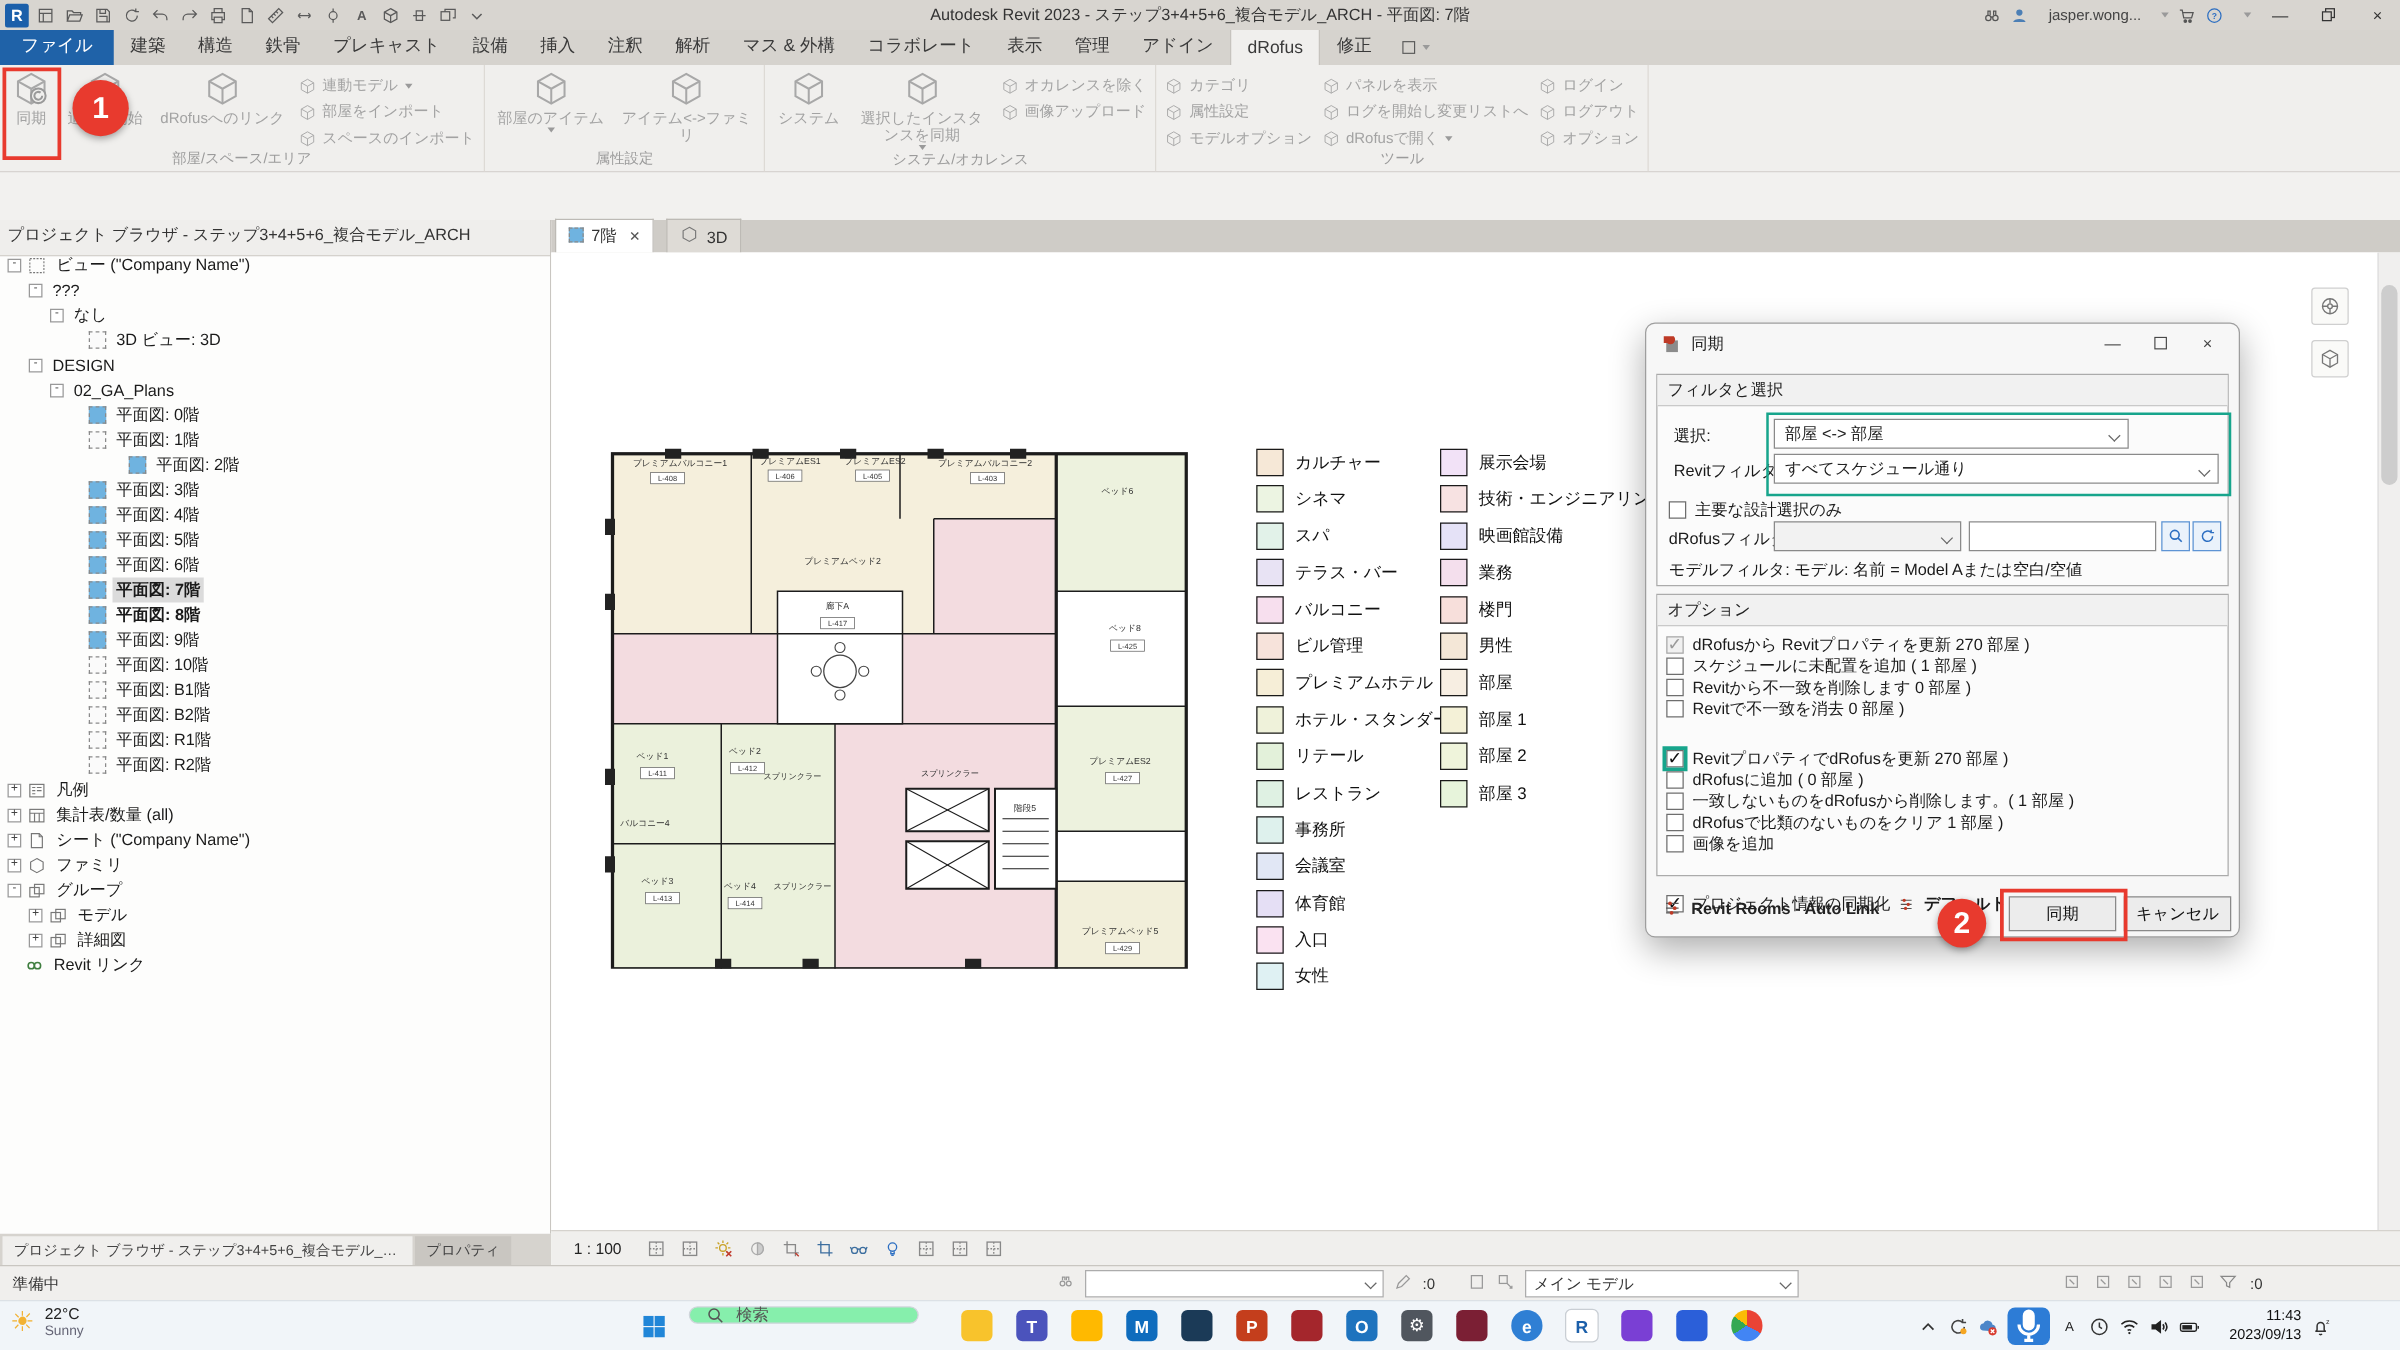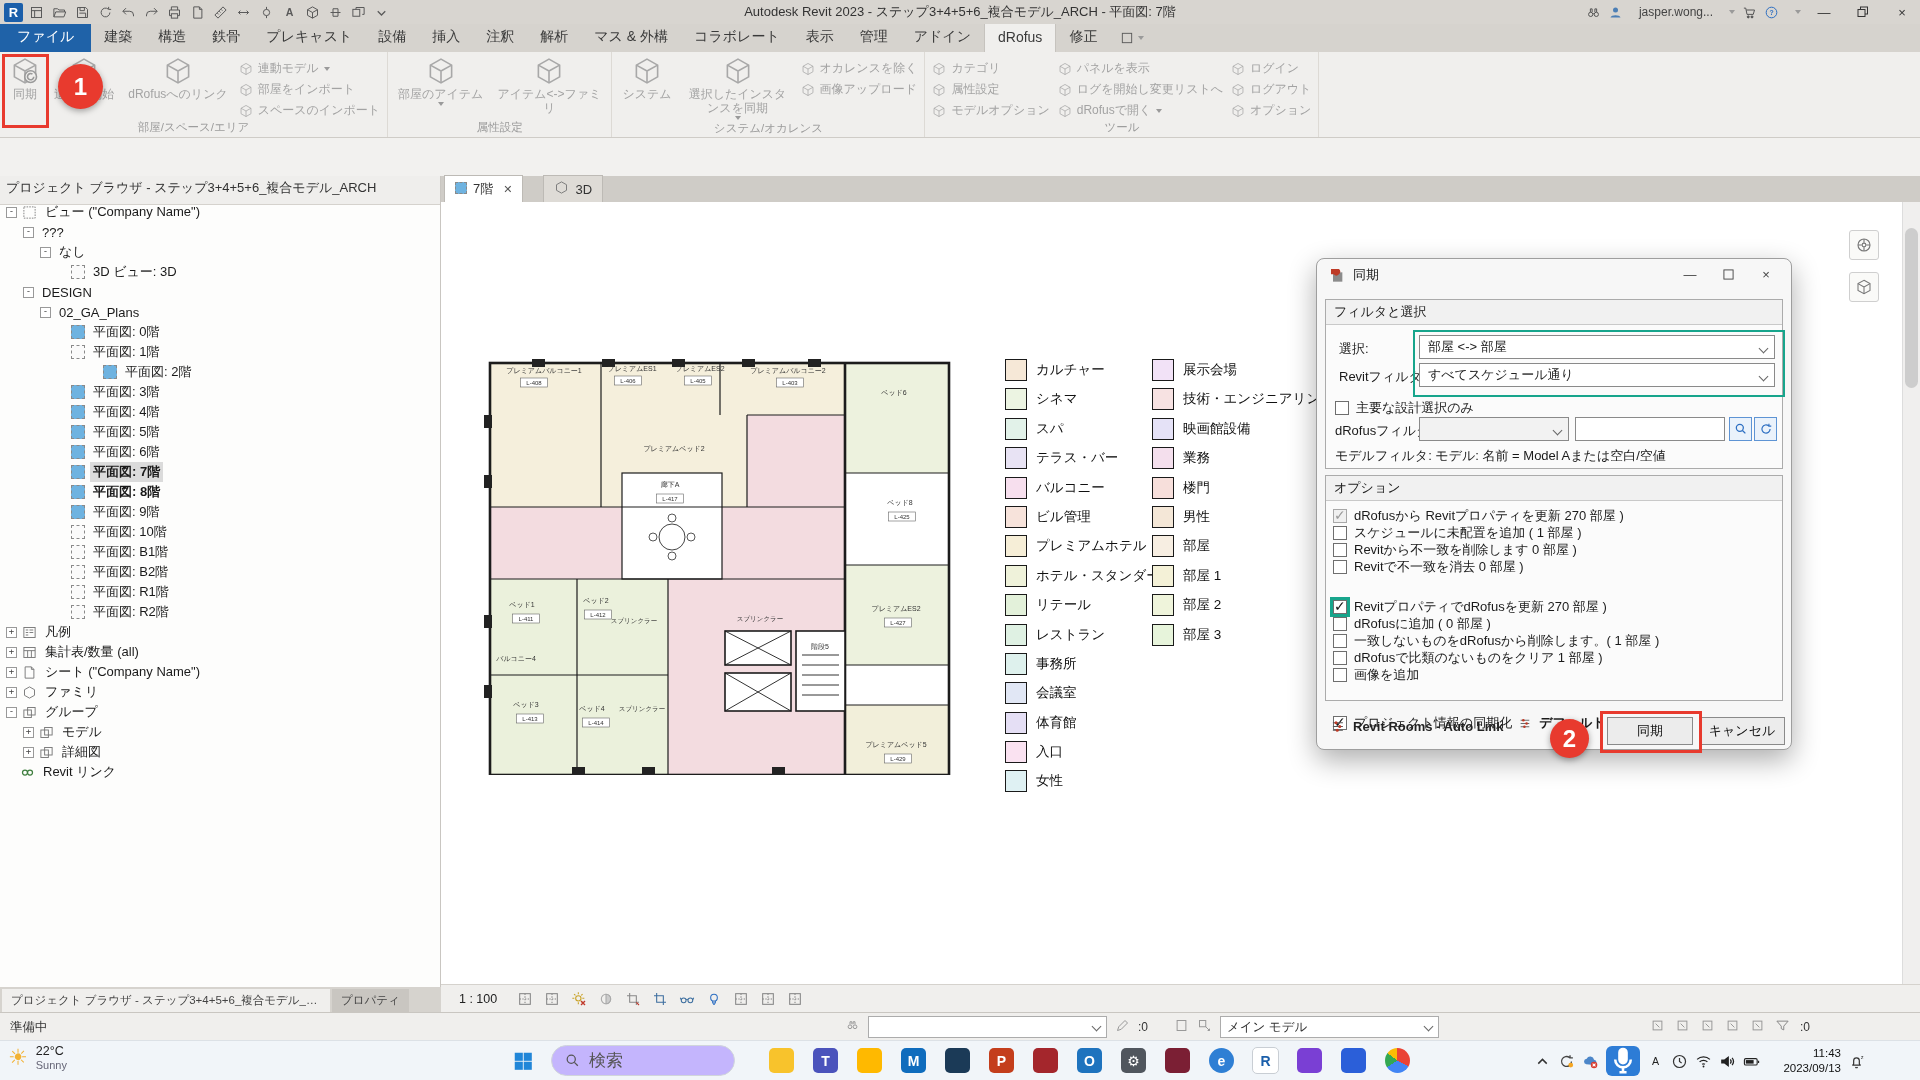--- a/index.html
+++ b/index.html
@@ -46,21 +46,21 @@
 .texp.none{border:none;background:transparent}
 .ticon{margin-right:5px;flex:none;display:flex}
 .plan-sw{width:14px;height:14px;border:1px dashed #8A8A8A;box-sizing:border-box}
 .tlabel{padding:1px 3px}
 .tlabel.sel{background:#DBDBDB;font-weight:bold}
 .browser-tabs{position:absolute;left:0;top:987px;width:441px;height:25px;background:#D6D3CE;display:flex;align-items:flex-end;gap:2px;padding-left:2px;box-sizing:border-box}
 .btab{padding:4px 9px;font-size:11.5px;background:#C9C6C1;color:#444;max-width:310px;overflow:hidden;text-overflow:ellipsis;white-space:nowrap}
 .btab.active{background:#F0EFED}
 
 .drawing{position:absolute;left:441px;top:176px;right:0;bottom:68px}
-.viewtabs{height:26px;background:#CFCCC7;display:flex;align-items:flex-end;gap:20px;padding-left:3px}
+.viewtabs{height:26px;background:#CFCCC7;display:flex;align-items:flex-end;gap:10px;padding-left:3px}
 .vtab{display:flex;align-items:center;gap:6px;padding:4px 10px;font-size:13px;background:#DEDBD6;color:#333;border:1px solid #BDBAB5;border-bottom:none}
 .vtab.active{background:#FFF}
 .vtab .vx{font-size:11px;color:#555;margin-left:4px}
 .canvas{position:absolute;top:26px;left:0;right:17px;bottom:27px;background:#FFF;overflow:hidden}
 .viewctl{position:absolute;left:0;right:0;bottom:0;height:27px;background:#F0EFED;border-top:1px solid #D5D2CD;display:flex;align-items:center;gap:9px;padding-left:18px}
 .viewctl .scale{font-size:12.5px;color:#222;margin-right:10px}
 .vcicon{display:flex;align-items:center;justify-content:center;width:18px;height:18px}
 .vcicon svg{width:16px;height:16px}
 .vscroll{position:absolute;right:0;top:26px;bottom:27px;width:17px;background:#F0EFEE;border-left:1px solid #DDD}
 .vthumb{position:absolute;left:2px;right:2px;top:26px;height:160px;background:#CDCDCD;border-radius:7px}
@@ -79,21 +79,21 @@
 .sb-right{position:absolute;left:1650px;top:0;height:100%;display:flex;align-items:center;gap:10px;color:#666}
 .sbicon svg{width:15px;height:15px}
 .chev{width:6px;height:6px;border-right:1.4px solid #666;border-bottom:1.4px solid #666;transform:rotate(45deg);display:inline-block;margin-bottom:2px}
 
 .taskbar{position:absolute;left:0;top:1040px;right:0;height:40px;background:#F1F5F9;border-top:1px solid #DCE1E6}
 .tk-weather{position:absolute;left:8px;top:3px;display:flex;align-items:center;gap:8px}
 .tk-sun{font-size:22px;color:#F2B234}
 .tk-temp{font-size:12.5px;color:#222;line-height:1.2}
 .tk-desc{font-size:11px;color:#667}
 .tk-start{position:absolute;left:508px;top:6px;width:30px;height:28px;display:flex;align-items:center;justify-content:center}
-.tk-search{position:absolute;left:551px;top:4px;width:184px;height:31px;border-radius:16px;background:#c4b5fd;border:1px solid #D0D5DB;display:flex;align-items:center;gap:9px;padding-left:13px;color:#555;font-size:17px;box-sizing:border-box}
+.tk-search{position:absolute;left:551px;top:4px;width:184px;height:14px;border-radius:16px;background:#86efac;border:1px solid #D0D5DB;display:flex;align-items:center;gap:9px;padding-left:13px;color:#555;font-size:13px;box-sizing:border-box}
 .tk-apps{position:absolute;left:768px;top:4px;display:flex;gap:17px}
 .tk-app{width:27px;height:31px;display:flex;align-items:center;justify-content:center}
 .tile{width:25px;height:25px;border-radius:5px;display:flex;align-items:center;justify-content:center;color:#fff;font-size:14px;font-weight:bold}
 .tray{position:absolute;left:1534px;top:0;height:40px;display:flex;align-items:center;gap:7px}
 .trico{display:flex;align-items:center;justify-content:center;color:#333}
 .trico svg{width:17px;height:17px}
 .mic-tile{width:34px;height:30px;background:#2D7CD6;border-radius:6px;display:flex;align-items:center;justify-content:center}
 .tk-time{text-align:right;font-size:11.5px;color:#111;line-height:1.3;width:74px}
 
 .dialog{position:absolute;left:1316px;top:258px;width:474px;height:490px;background:#F7F7F7;border:1px solid #9E9E9E;border-radius:8px;box-shadow:0 10px 28px rgba(0,0,0,.32);z-index:20}
@@ -1263,21 +1263,21 @@
             </svg>
           </span>
         <span class="dlg-btn">×</span>
       </div>
     </div>
 
     <div class="grp" style="left:8px;top:40px;width:458px;height:170px">
       <div class="grp-h">フィルタと選択</div>
     </div>
     <div class="dfield" style="left:22px;top:81px">選択:</div>
-    <div class="combo" style="left:102px;top:76px;width:356px"><span>部屋 &lt;-&gt; 部屋</span><span class="cchev chev"></span></div>
+    <div class="combo" style="left:102px;top:76px;width:284px"><span>部屋 &lt;-&gt; 部屋</span><span class="cchev chev"></span></div>
     <div class="dfield" style="left:22px;top:109px">Revitフィルタ:</div>
     <div class="combo" style="left:102px;top:104px;width:356px"><span>すべてスケジュール通り</span><span class="cchev chev"></span></div>
     <div class="teal-box" style="left:96px;top:71px;width:368px;height:63px"></div>
     <div class="cbrow" style="left:18px;top:140px">
         <span class="cb"></span>
         <span>主要な設計選択のみ</span>
       </div>
     <div class="dfield" style="left:18px;top:163px">dRofusフィルタ:</div>
     <div class="combo disabled" style="left:102px;top:158px;width:150px"><span></span><span class="cchev chev"></span></div>
     <div class="dinput" style="left:258px;top:158px;width:150px"></div>

